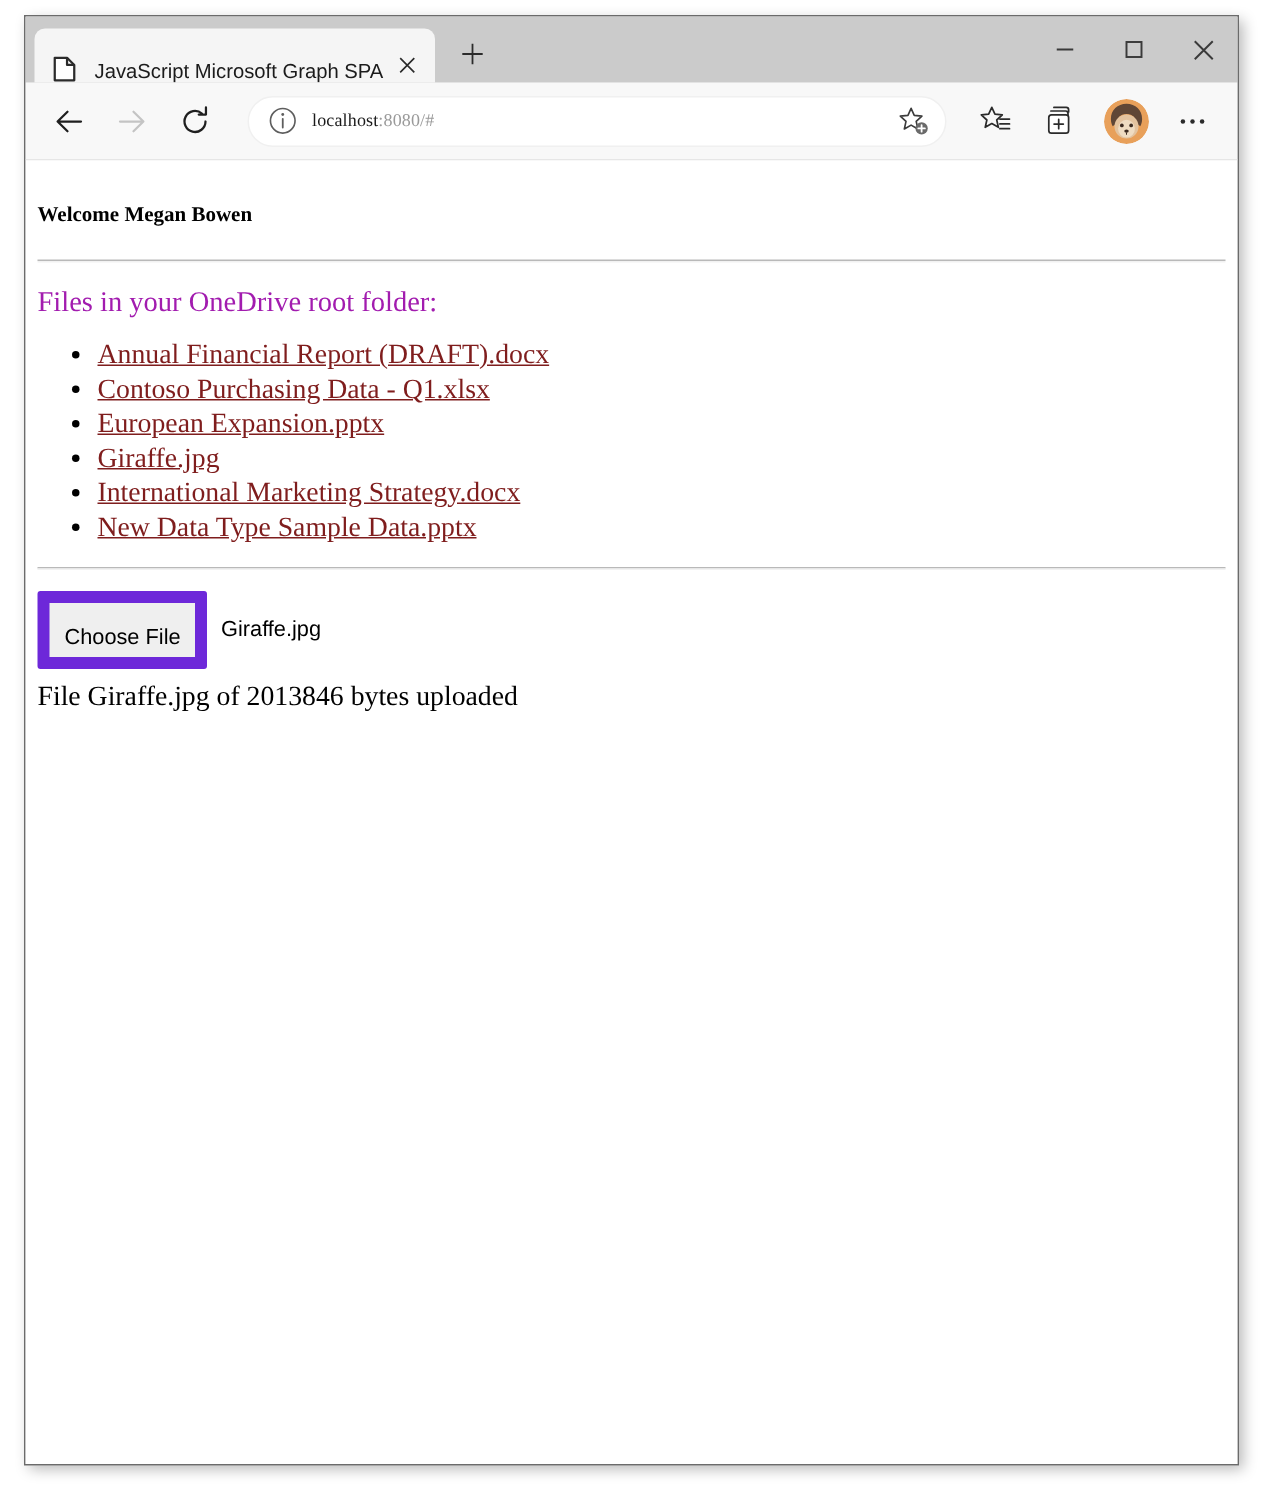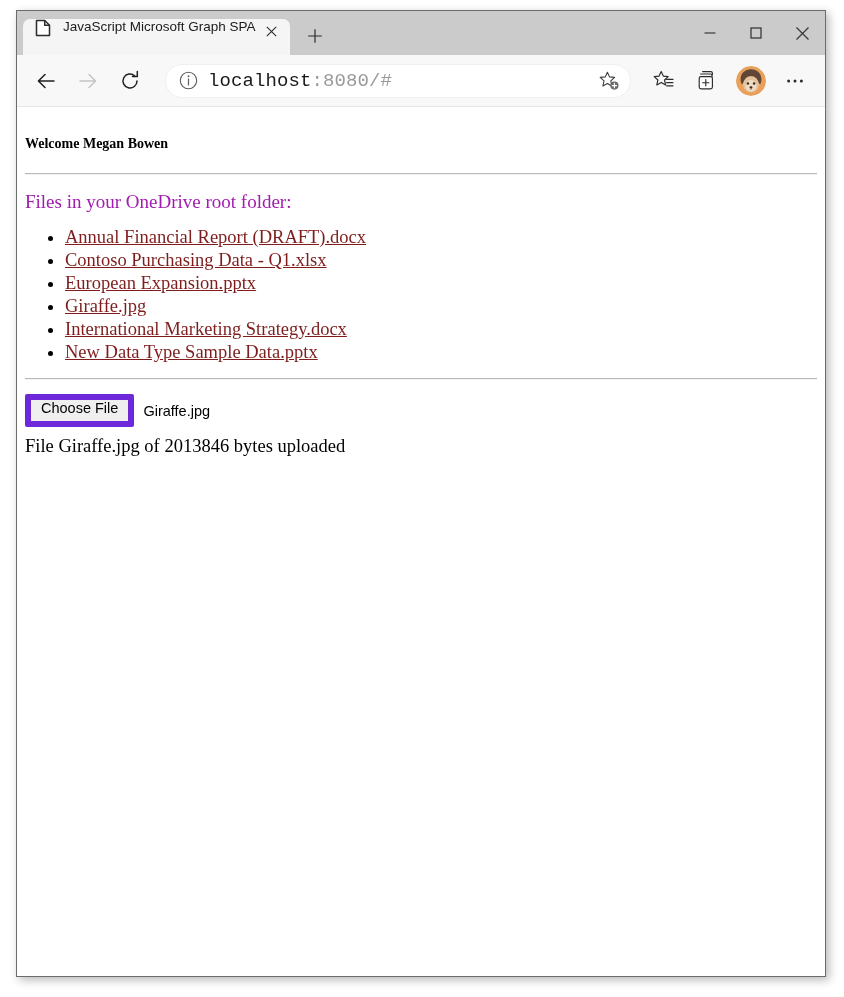--- a/index.html
+++ b/index.html
@@ -43,21 +43,21 @@
     display: flex;
     align-items: flex-end;
     height: 44px;
     padding-left: 6px;
   }
   .tab {
     height: 36px;
     background: #f5f5f5;
     border-radius: 7px 7px 0 0;
     display: flex;
-    align-items: flex-start;
+    align-items: flex-end;
     padding: 0 6px 0 12px;
     min-width: 240px;
     max-width: 300px;
     box-sizing: border-box;
     position: relative;
   }
   .tab-favicon {
     width: 16px;
     height: 18px;
     flex: 0 0 auto;
@@ -148,23 +148,23 @@
     width: 24px;
     height: 24px;
     flex: 0 0 auto;
     display: flex;
     align-items: center;
     justify-content: center;
     margin-right: 8px;
   }
   #url-text {
     flex: 1 1 auto;
-    font-size: 19px;
+    font-size: 12px;
     color: #9a9a9a;
-    font-family: Liberation Mono, monospace;
+    font-family: Liberation Serif, serif;
     white-space: nowrap;
     overflow: hidden;
     letter-spacing: 0.1px;
   }
   #url-text .host {
     color: #1a1a1a;
   }
   #favorite-add-icon {
     width: 26px;
     height: 26px;
@@ -244,23 +244,23 @@
     margin: 14px 0 0 0;
     display: flex;
     align-items: center;
     font-family: "Liberation Sans", sans-serif;
   }
   #choose-file-button {
     font-family: "Liberation Sans", sans-serif;
     font-size: 14.5px;
     color: #000000;
     background: #efefef;
-    border: 6px solid #6d28d9;
+    border: 8px solid #6d28d9;
     border-radius: 2px;
-    padding: 1px 10px 4px 10px;
+    padding: 16px 10px 4px 10px;
     line-height: 1.1;
   }
   #chosen-file-name {
     font-family: "Liberation Sans", sans-serif;
     font-size: 14.5px;
     color: #000000;
     margin-left: 9px;
   }
   #upload-status {
     font-family: "Liberation Serif", serif;

